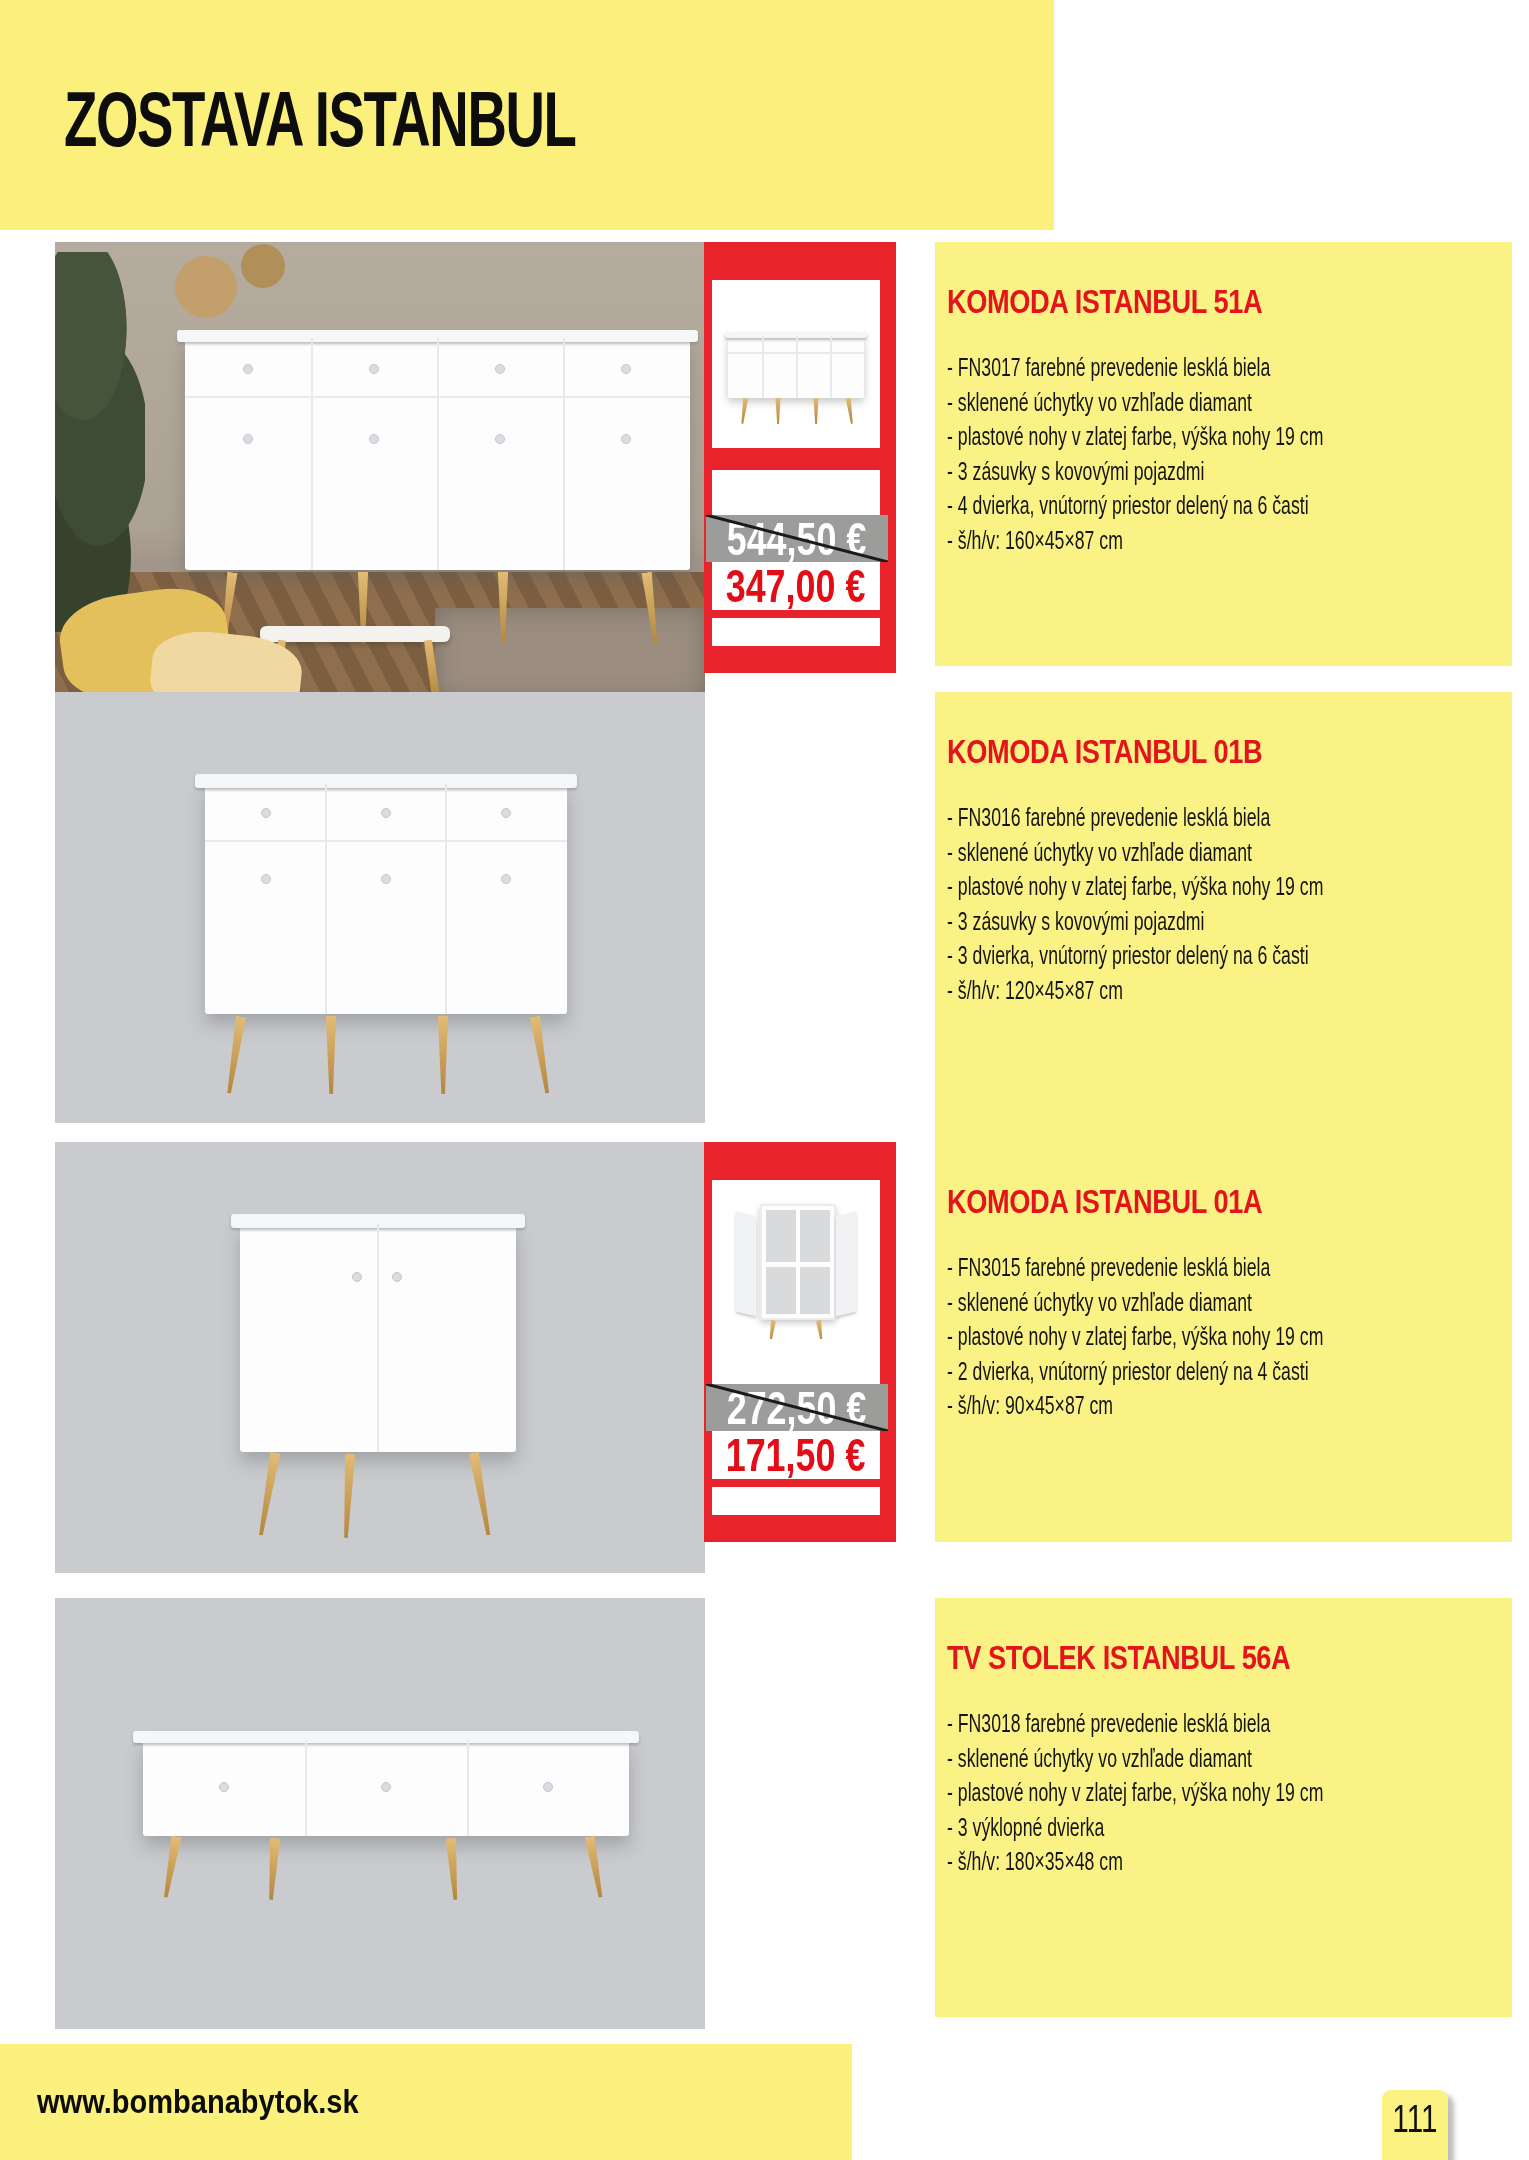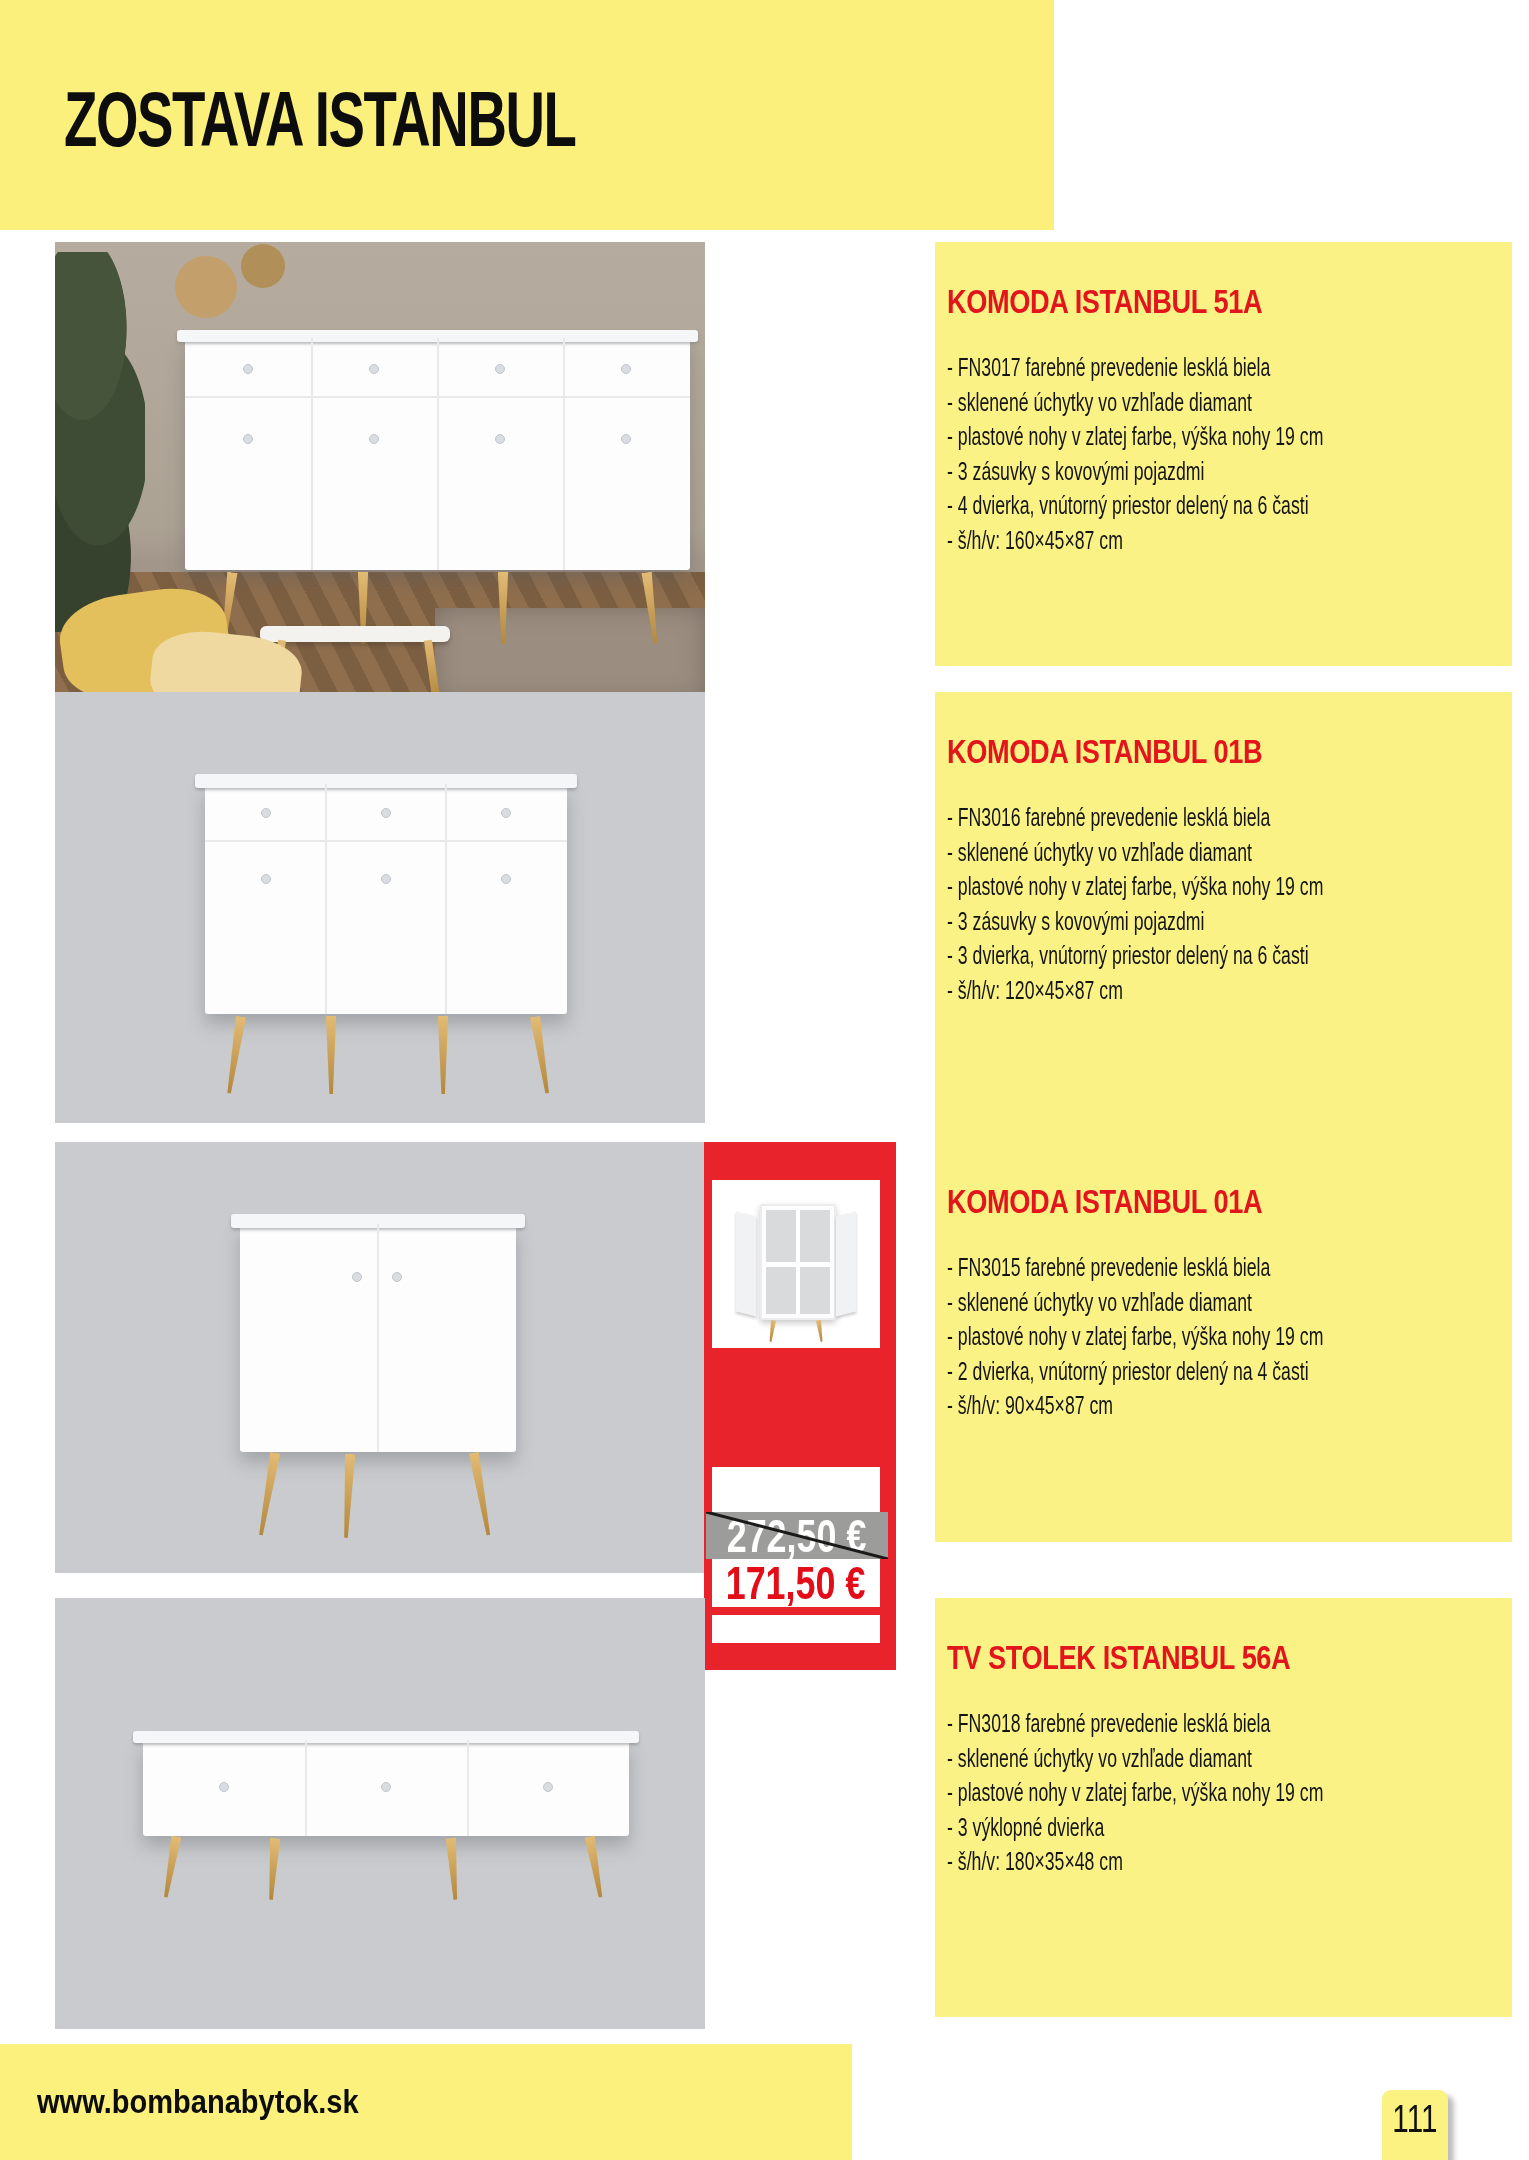--- a/index.html
+++ b/index.html
@@ -24,21 +24,21 @@
     text-align:center;
   }
   .page-number-box .num{display:inline-block;margin-top:8px;font-size:38px;font-weight:400;
     color:#111;transform:scaleX(.78);}
   
   .row{position:absolute;left:0;width:1529px;height:431px;}
   .r1{top:242px}.r2{top:692px}.r3{top:1142px}.r4{top:1598px}
   .photo{position:absolute;left:55px;top:0;width:650px;height:431px;background:#c9cbce;overflow:hidden;}
   .r1 .photo{height:458px;}
   .redstrip{position:absolute;left:704px;top:0;width:192px;background:#e8232b;}
-  .r1 .redstrip{height:431px}.r2 .redstrip{height:428px}.r3 .redstrip{height:528px}.r4 .redstrip{height:420px}
+  .r1 .redstrip{height:431px}.r2 .redstrip{height:428px}.r3 .redstrip{height:400px}.r4 .redstrip{height:420px}
   .thumb{position:absolute;left:8px;top:38px;width:168px;height:168px;background:#ffffff;overflow:hidden;}
   .r4 .thumb{height:181px;}
   .box-a{position:absolute;left:8px;bottom:158px;width:168px;height:45px;background:#fff;}
   .box-b{position:absolute;left:8px;bottom:27px;width:168px;height:28px;background:#fff;}
   .price-old{
     position:absolute;left:2px;bottom:111px;width:182px;height:47px;background:#9c9c9b;
     display:flex;align-items:center;justify-content:center;
   }
   .price-old::after{content:"";position:absolute;left:0;top:0;right:0;bottom:0;
     background:linear-gradient(to top right,transparent calc(50% - 2px),#1a1a1a calc(50% - 1px),#1a1a1a calc(50% + 1px),transparent calc(50% + 2px));}
@@ -127,20 +127,43 @@
       <div class="leg gold" style="left:440px;top:330px;height:72px;"></div>
       <div class="leg gold" style="left:588px;top:330px;height:72px;transform:rotate(-7deg);"></div>
       <div class="r1-bench">
         <div class="r1-bench-leg gold" style="left:14px;transform:rotate(8deg);"></div>
         <div class="r1-bench-leg gold" style="right:14px;transform:rotate(-8deg);"></div>
       </div>
       <div class="r1-pillow" style="left:6px;bottom:4px;width:168px;height:104px;background:#e3c05c;transform:rotate(-8deg);"></div>
       <div class="r1-pillow" style="left:96px;bottom:-18px;width:150px;height:84px;background:#efd9a0;transform:rotate(6deg);"></div>
     </div>
   </div>
+  <div class="redstrip">
+    <div class="thumb">
+      <div class="furn-body" style="left:16px;top:56px;width:136px;height:62px;box-shadow:0 4px 8px rgba(120,120,126,.4);">
+        <div class="furn-top" style="left:-3px;top:-4px;width:142px;height:6px;"></div>
+        <div class="hline" style="top:16px;"></div>
+        <div class="vline" style="left:34px;"></div>
+        <div class="vline" style="left:68px;"></div>
+        <div class="vline" style="left:102px;"></div>
+      </div>
+      <div class="leg gold" style="left:28px;top:118px;height:26px;width:8px;transform:rotate(8deg);"></div>
+      <div class="leg gold" style="left:62px;top:118px;height:26px;width:8px;"></div>
+      <div class="leg gold" style="left:100px;top:118px;height:26px;width:8px;"></div>
+      <div class="leg gold" style="left:134px;top:118px;height:26px;width:8px;transform:rotate(-8deg);"></div>
+    </div>
+    <div class="box-a"></div>
+    <div class="price-old">
+      <span class="val">544,50 €</span>
+    </div>
+    <div class="price-new">
+      <span class="val">347,00 €</span>
+    </div>
+    <div class="box-b"></div>
+  </div>
   <div class="panel">
     <div class="prod-title">KOMODA ISTANBUL 51A</div>
     <div class="features">
       <div class="feat">- FN3017 farebné prevedenie lesklá biela</div>
       <div class="feat">- sklenené úchytky vo vzhľade diamant</div>
       <div class="feat">- plastové nohy v zlatej farbe, výška nohy 19 cm</div>
       <div class="feat">- 3 zásuvky s kovovými pojazdmi</div>
       <div class="feat">- 4 dvierka, vnútorný priestor delený na 6 časti</div>
       <div class="feat">- š/h/v: 160×45×87 cm</div>
     </div>

